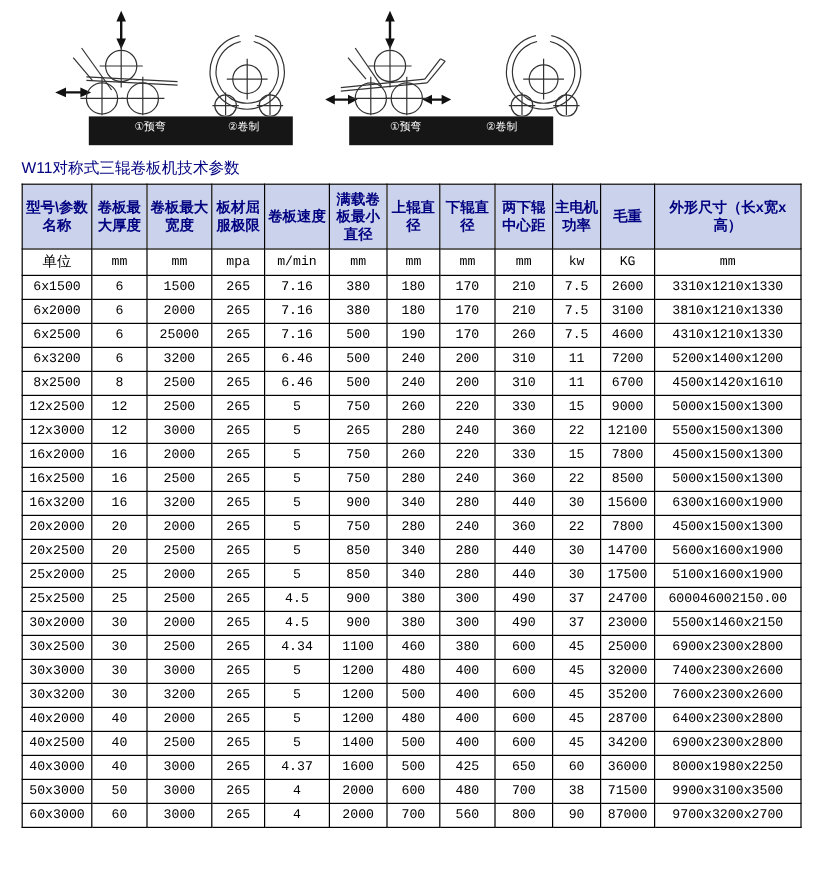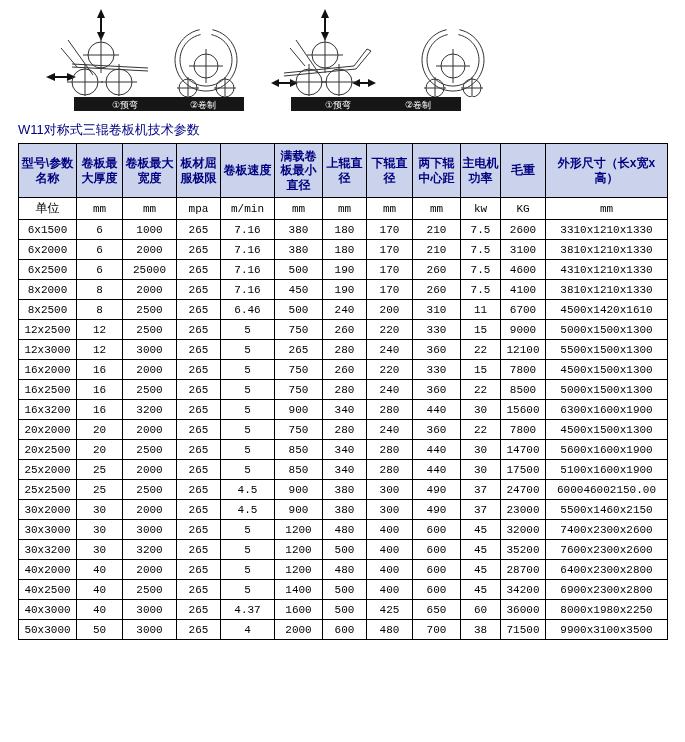--- a/index.html
+++ b/index.html
@@ -6,21 +6,21 @@
   html, body { margin: 0; padding: 0; background: #ffffff; }
   body {
     width: 685px; height: 742px; overflow: hidden;
     font-family: "Liberation Sans", "DejaVu Sans", sans-serif;
     color: #000;
   }
   .diagrams { display: flex; gap: 12px; padding: 4px 0 0 26px; }
   .diagram { width: 230px; position: relative; }
   .diagram svg { display: block; }
   .caption-bar {
-    height: 14px; background: var(--caption-bar-bg, #161616);
+    height: 24px; background: var(--caption-bar-bg, #161616);
     color: var(--caption-text, #fff);
     font-size: 9px; line-height: 17px;
     display: flex; justify-content: space-between;
   }
   .caption-bar.left-bar  { width: 170px; margin-left: 48px; padding: 0 28px 0 38px; }
   .caption-bar.right-bar { width: 170px; margin-left: 23px; padding: 0 30px 0 34px; }
   .page-title {
     margin: 10px 0 4px 18px;
     font-size: 13px; font-weight: normal;
     color: var(--title-text, #000080);
@@ -208,21 +208,21 @@
         <td>mm</td>
         <td>kw</td>
         <td>KG</td>
         <td>mm</td>
       </tr>
   </thead>
   <tbody id="table-body">
       <tr>
         <td>6x1500</td>
         <td>6</td>
-        <td>1000</td>
+        <td>1500</td>
         <td>265</td>
         <td>7.16</td>
         <td>380</td>
         <td>180</td>
         <td>170</td>
         <td>210</td>
         <td>7.5</td>
         <td>2600</td>
         <td>3310x1210x1330</td>
       </tr>
@@ -248,32 +248,32 @@
         <td>7.16</td>
         <td>500</td>
         <td>190</td>
         <td>170</td>
         <td>260</td>
         <td>7.5</td>
         <td>4600</td>
         <td>4310x1210x1330</td>
       </tr>
       <tr>
-        <td>8x2000</td>
-        <td>8</td>
-        <td>2000</td>
-        <td>265</td>
-        <td>7.16</td>
-        <td>450</td>
-        <td>190</td>
-        <td>170</td>
-        <td>260</td>
-        <td>7.5</td>
-        <td>4100</td>
-        <td>3810x1210x1330</td>
+        <td>6x3200</td>
+        <td>6</td>
+        <td>3200</td>
+        <td>265</td>
+        <td>6.46</td>
+        <td>500</td>
+        <td>240</td>
+        <td>200</td>
+        <td>310</td>
+        <td>11</td>
+        <td>7200</td>
+        <td>5200x1400x1200</td>
       </tr>
       <tr>
         <td>8x2500</td>
         <td>8</td>
         <td>2500</td>
         <td>265</td>
         <td>6.46</td>
         <td>500</td>
         <td>240</td>
         <td>200</td>
@@ -416,20 +416,34 @@
         <td>4.5</td>
         <td>900</td>
         <td>380</td>
         <td>300</td>
         <td>490</td>
         <td>37</td>
         <td>23000</td>
         <td>5500x1460x2150</td>
       </tr>
       <tr>
+        <td>30x2500</td>
+        <td>30</td>
+        <td>2500</td>
+        <td>265</td>
+        <td>4.34</td>
+        <td>1100</td>
+        <td>460</td>
+        <td>380</td>
+        <td>600</td>
+        <td>45</td>
+        <td>25000</td>
+        <td>6900x2300x2800</td>
+      </tr>
+      <tr>
         <td>30x3000</td>
         <td>30</td>
         <td>3000</td>
         <td>265</td>
         <td>5</td>
         <td>1200</td>
         <td>480</td>
         <td>400</td>
         <td>600</td>
         <td>45</td>
@@ -499,14 +513,28 @@
         <td>265</td>
         <td>4</td>
         <td>2000</td>
         <td>600</td>
         <td>480</td>
         <td>700</td>
         <td>38</td>
         <td>71500</td>
         <td>9900x3100x3500</td>
       </tr>
+      <tr>
+        <td>60x3000</td>
+        <td>60</td>
+        <td>3000</td>
+        <td>265</td>
+        <td>4</td>
+        <td>2000</td>
+        <td>700</td>
+        <td>560</td>
+        <td>800</td>
+        <td>90</td>
+        <td>87000</td>
+        <td>9700x3200x2700</td>
+      </tr>
     </tbody>
 </table>
 
 </body></html>

